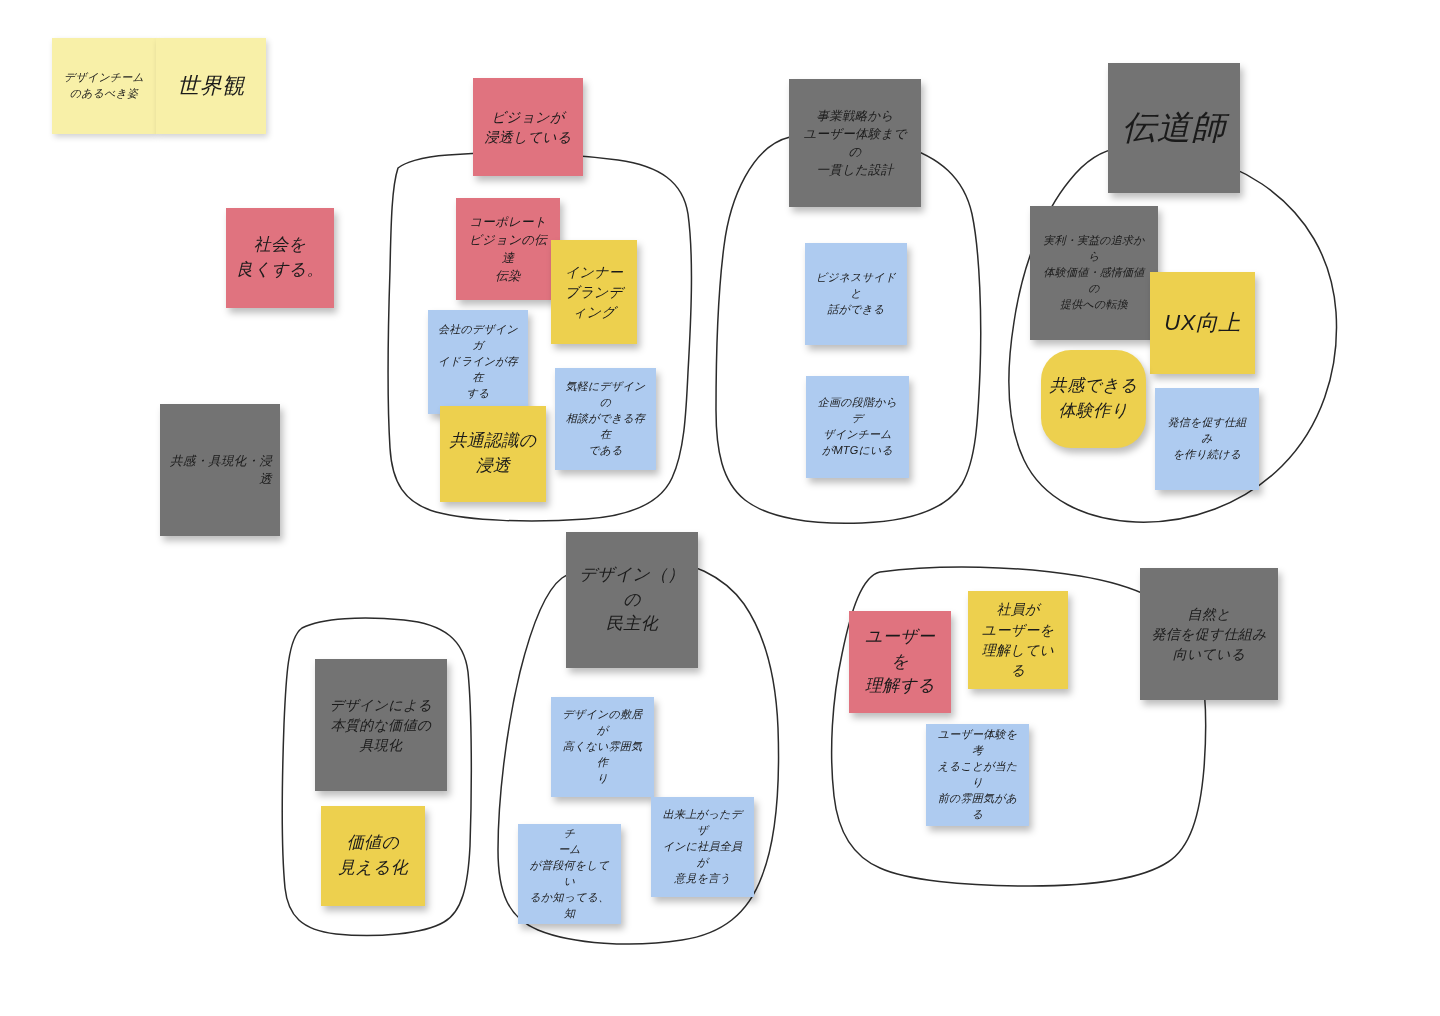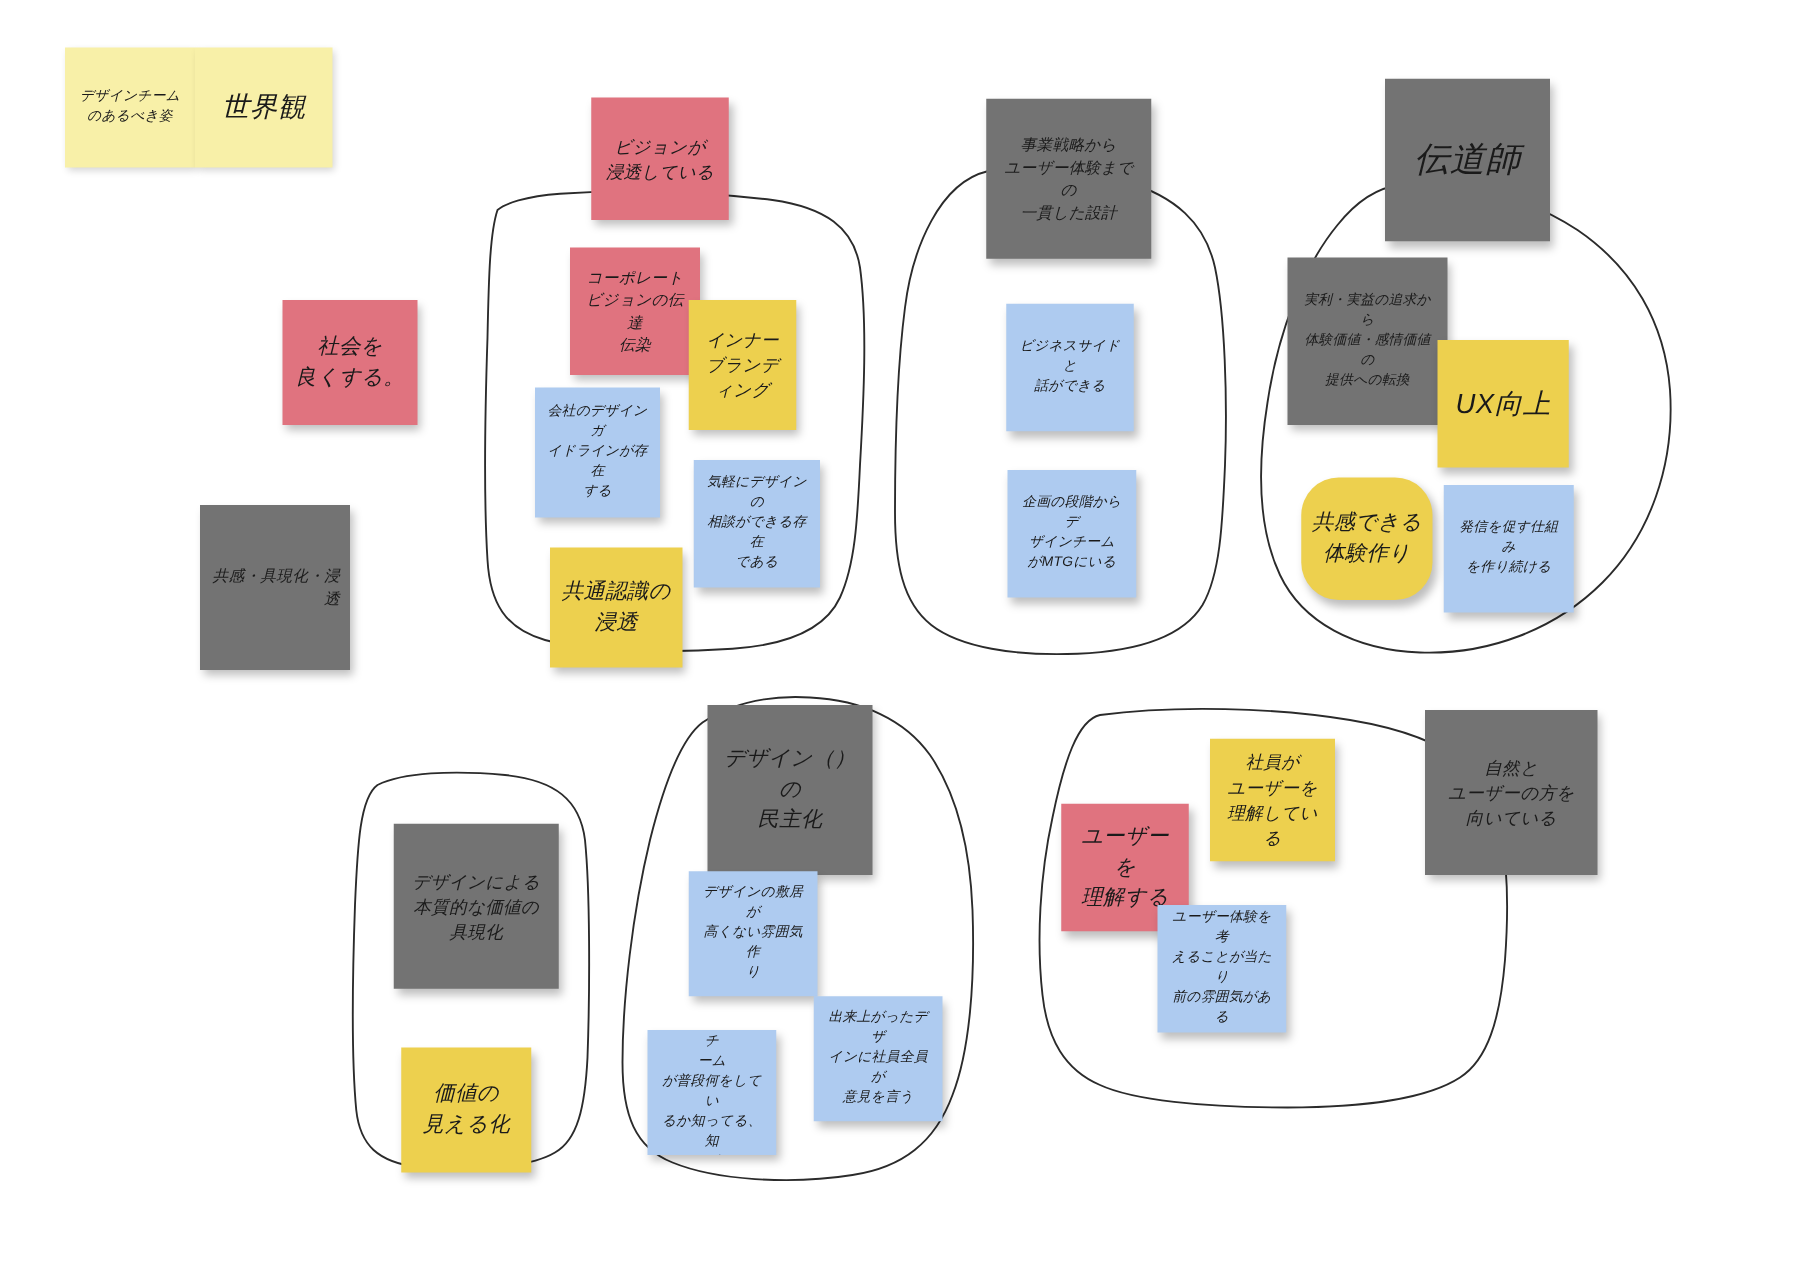--- a/index.html
+++ b/index.html
@@ -48,23 +48,23 @@
   }
   .c-pale   { background: #f8f0a8; }
   .c-pink   { background: #e0737f; }
   .c-green  { background: #737373; }
   .c-gold   { background: #edd04e; }
   .c-blue   { background: #aecbf0; }
 
   .t-xs  { font-size: 11px; }
   .t-sm  { font-size: 12.5px; }
   .t-md  { font-size: 14px; }
-  .t-lg  { font-size: 17px; margin-top: 32px; }
+  .t-lg  { font-size: 17px; }
   .t-xl  { font-size: 22px; }
-  .t-xxl { font-size: 28px; }
+  .t-xxl { font-size: 34px; }
 </style>
 </head>
 <body>
 
 <div id="board">
 
   <svg id="cluster-lines" viewBox="0 0 1440 1016" xmlns="http://www.w3.org/2000/svg">
     <g fill="none" stroke="#2b2b2b" stroke-width="1.5" stroke-linecap="round" stroke-linejoin="round">
 
       <path d="M398,168 C404,163 420,157 448,155 C500,151 560,153 618,160
@@ -188,16 +188,16 @@
 
   <div class="note c-gold t-md" style="left:968px; top:591px; width:100px; height:98px;">社員が
 ユーザーを
 理解している</div>
 
   <div class="note c-blue t-xs" style="left:926px; top:724px; width:103px; height:102px;">ユーザー体験を考
 えることが当たり
 前の雰囲気がある</div>
 
   <div class="note c-green t-md" style="left:1140px; top:568px; width:138px; height:132px;">自然と
-ユーザーの方を
+発信を促す仕組み
 向いている</div>
 
 </div>
 
 </body></html>

